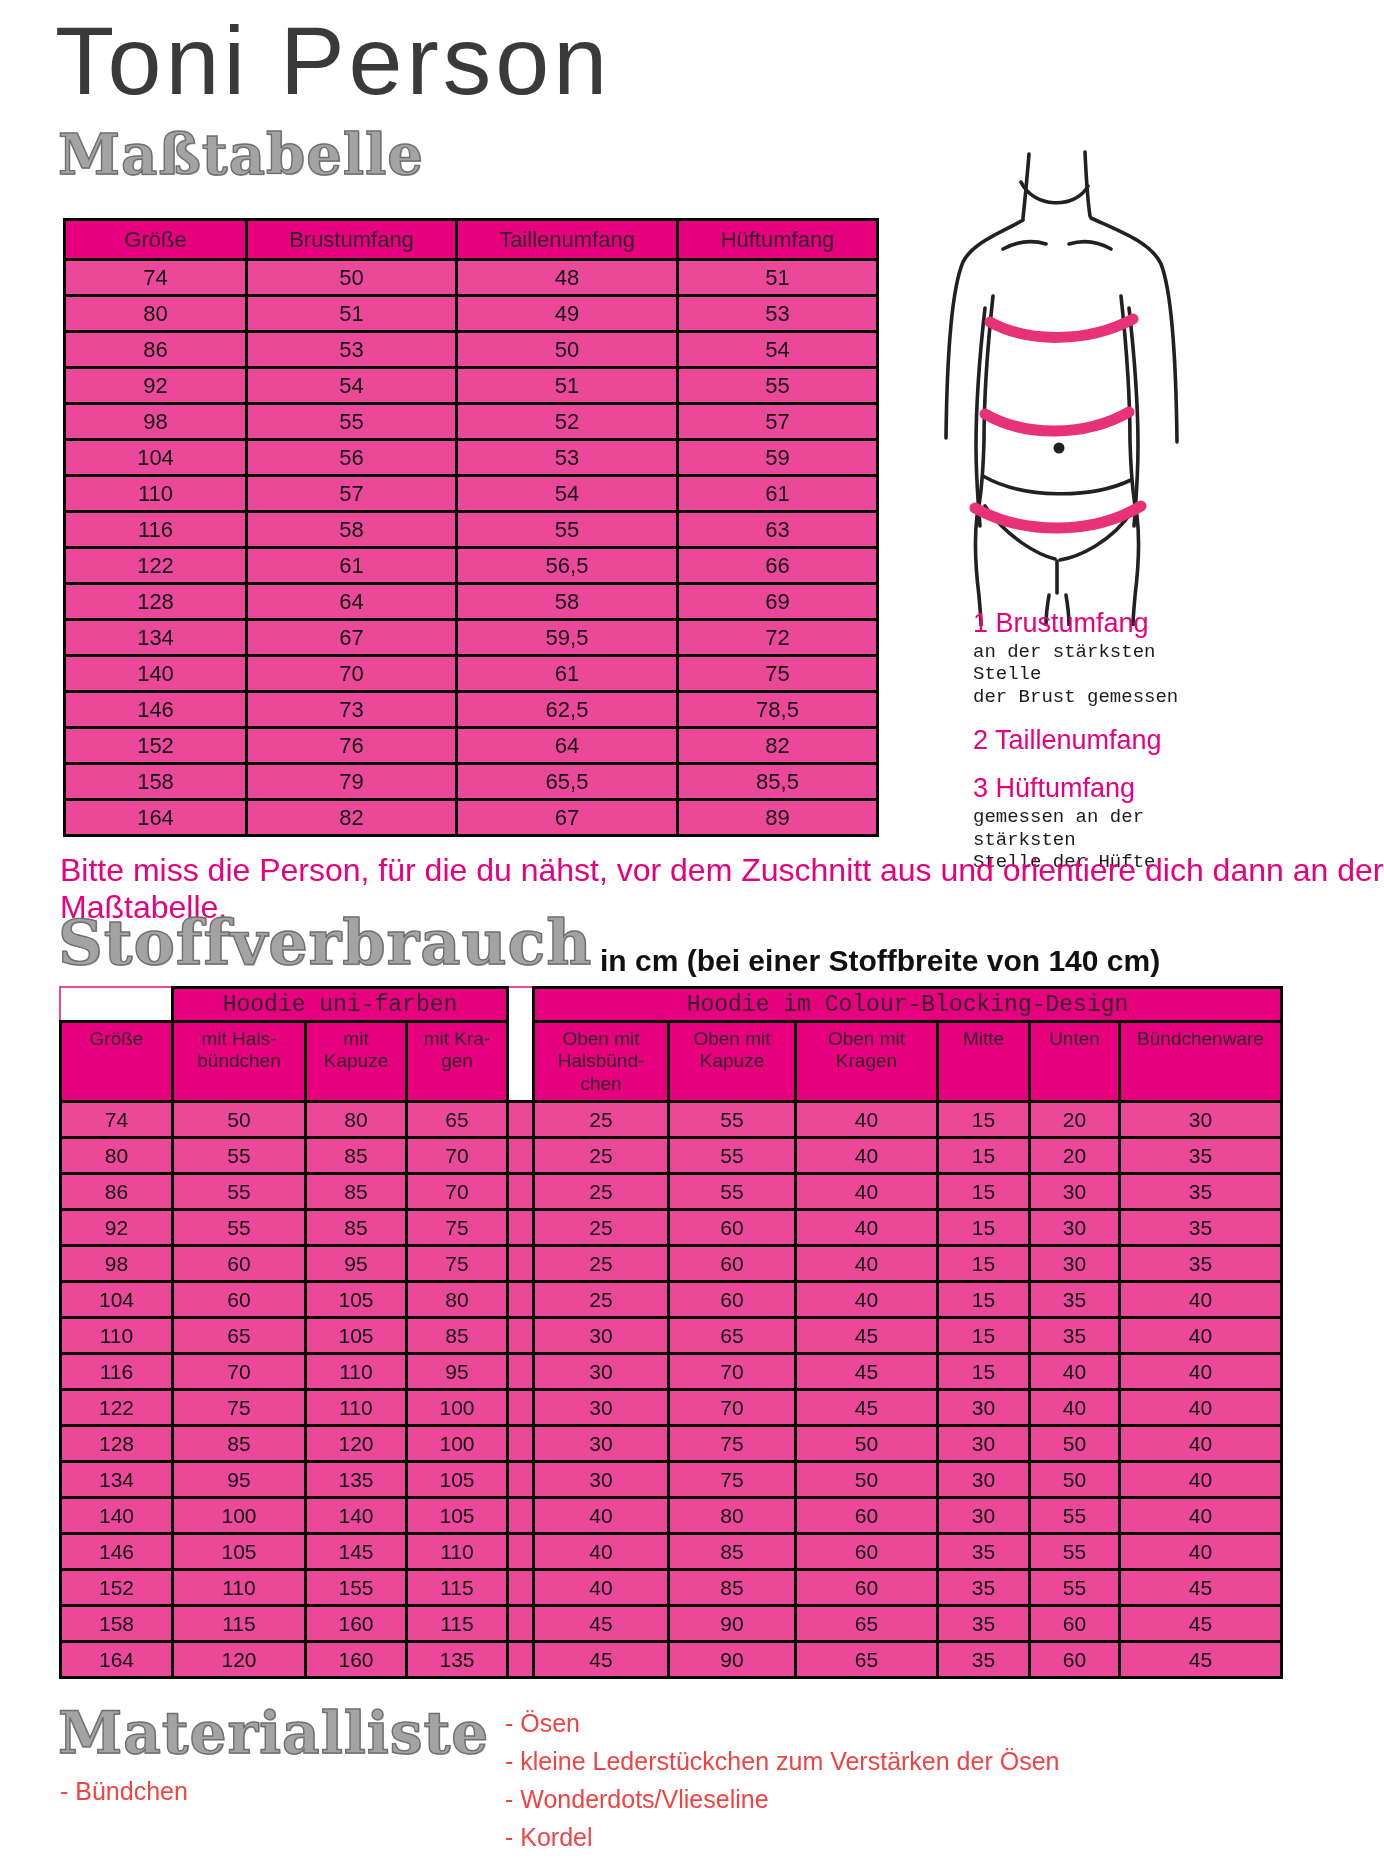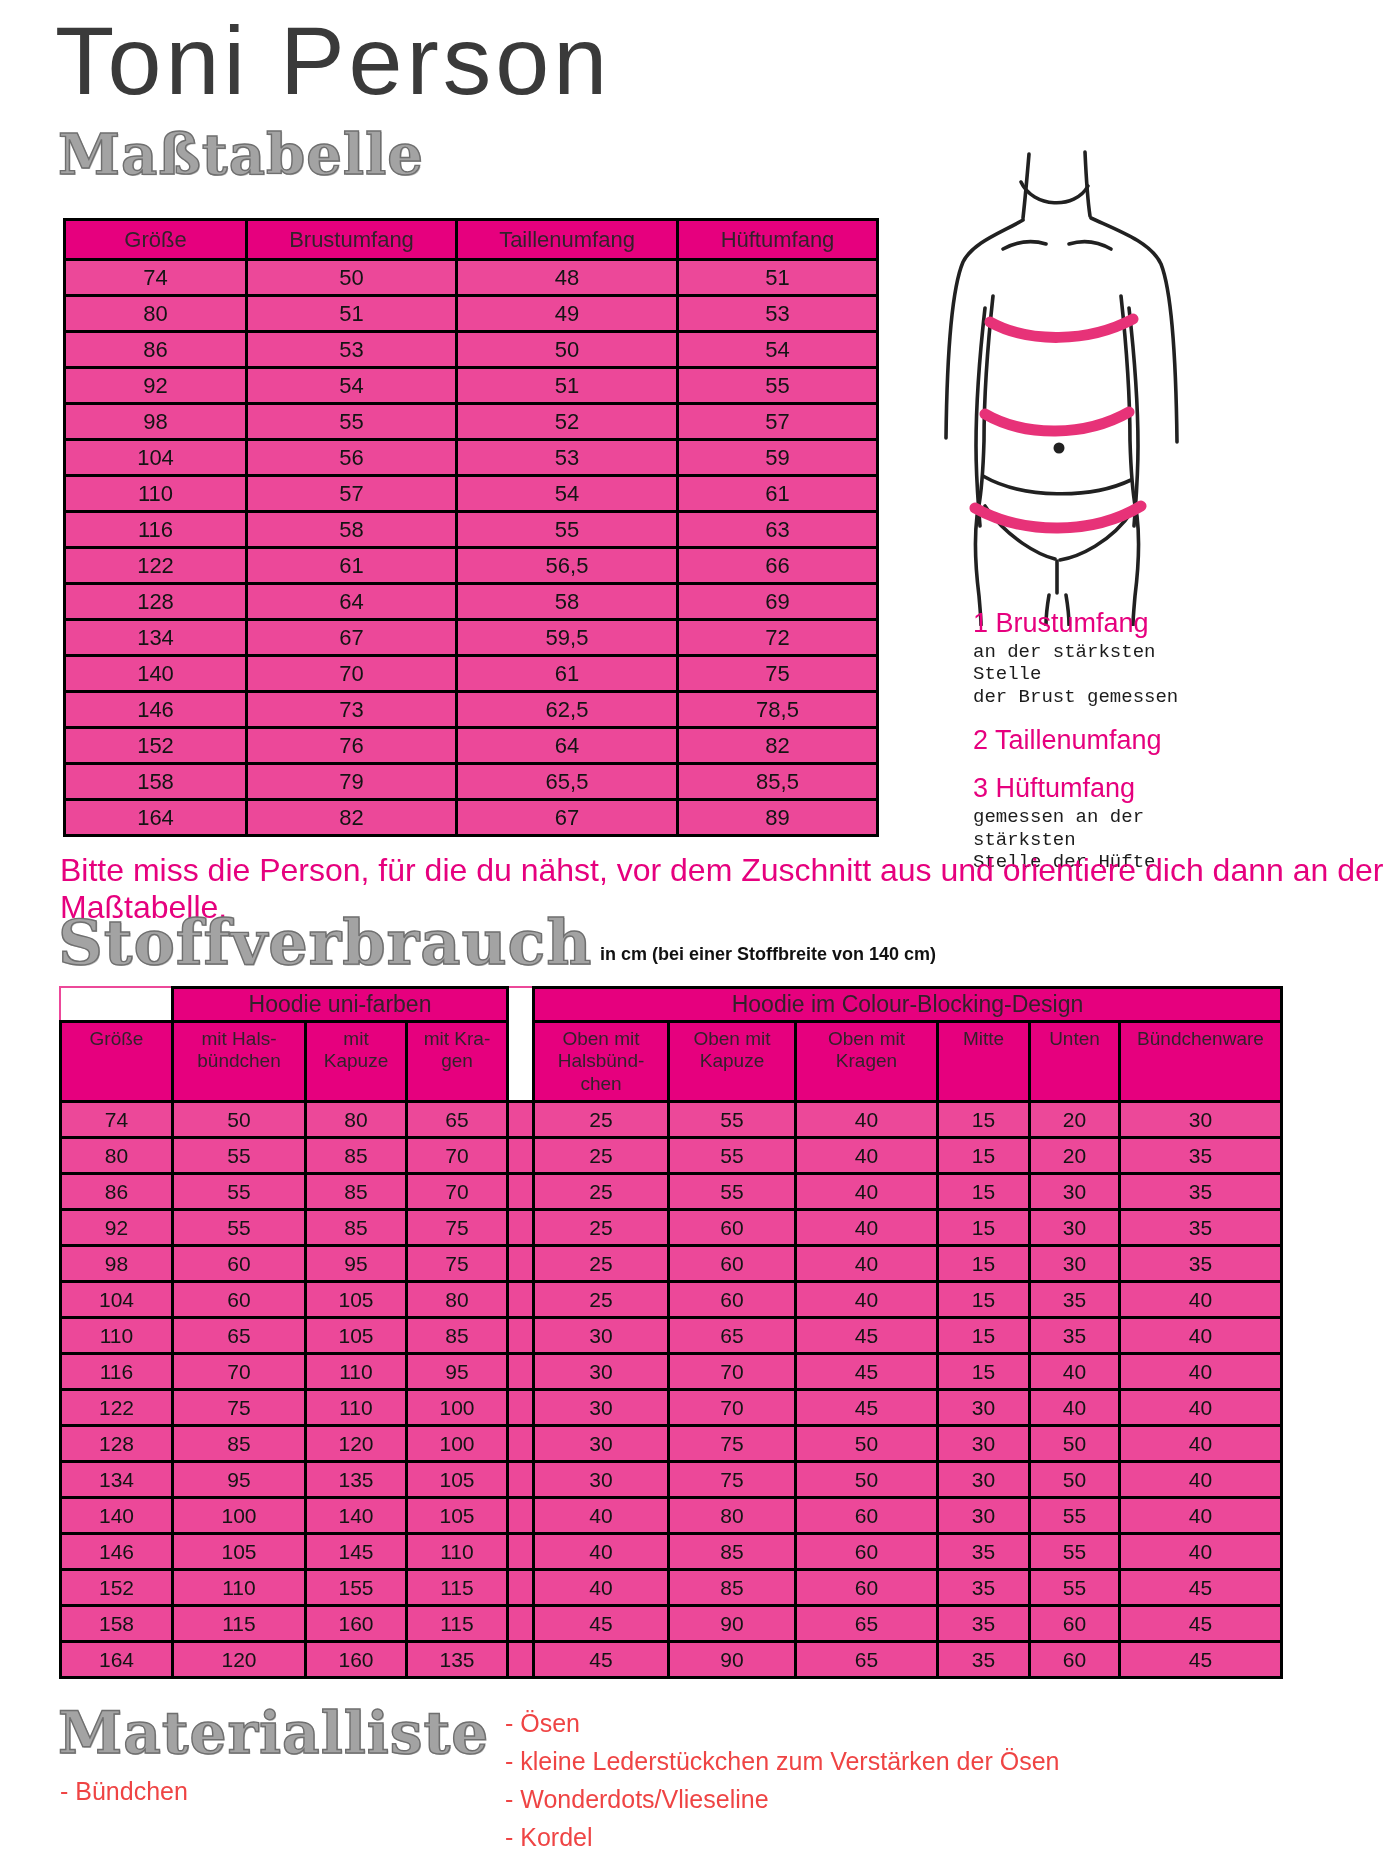--- a/index.html
+++ b/index.html
@@ -18,37 +18,37 @@
   .section-heading {
     font-family:"DejaVu Serif", serif; font-weight:700; color:#a3a3a3;
     -webkit-text-stroke:1.4px #6f6f6f;
     text-shadow:1px 1px 0 rgba(100,100,100,.45);
     letter-spacing:1px; line-height:1;
   }
   #h-mass { left:58px; top:126px; font-size:56px; }
   #h-stoff { left:58px; top:912px; font-size:62px; }
   #h-material { left:58px; top:1704px; font-size:58px; }
   #stoff-subtitle {
-    left:600px; top:944px; font-size:18px; font-weight:700; color:#111;
+    left:600px; top:944px; font-size:30px; font-weight:700; color:#111;
   }
 
   table { border-collapse:collapse; background:#ec4899; }
   td, th { border:3px solid #000; text-align:center; vertical-align:middle; }
 
   
   #table1 { left:63px; top:218px; }
   .t1 th {
     background:var(--pink); height:40px; font-size:22px; font-weight:400; color:#33222b;
   }
   .t1 td { height:36px; font-size:22px; color:#141414; }
 
   
   #table2 { left:59px; top:986px; }
   .t2 th.group {
-    background:var(--pink); height:34px; font-size:23px; font-weight:400; color:#33222b;
+    background:var(--pink); height:34px; font-size:23px; font-weight:400; color:#33222b;font-family:Liberation Mono, monospace;
   }
   .t2 th.colh {
     background:var(--pink); height:80px; font-size:19px; font-weight:400; color:#33222b;
     vertical-align:top; padding-top:5px; white-space:pre-line; line-height:1.18;
   }
   .t2 td { height:36px; font-size:21px; color:#141414; }
   .nob { border:none !important; background:#fff; }
   th.gap { border-top:none; border-bottom:none; background:#fff; }
 
   

